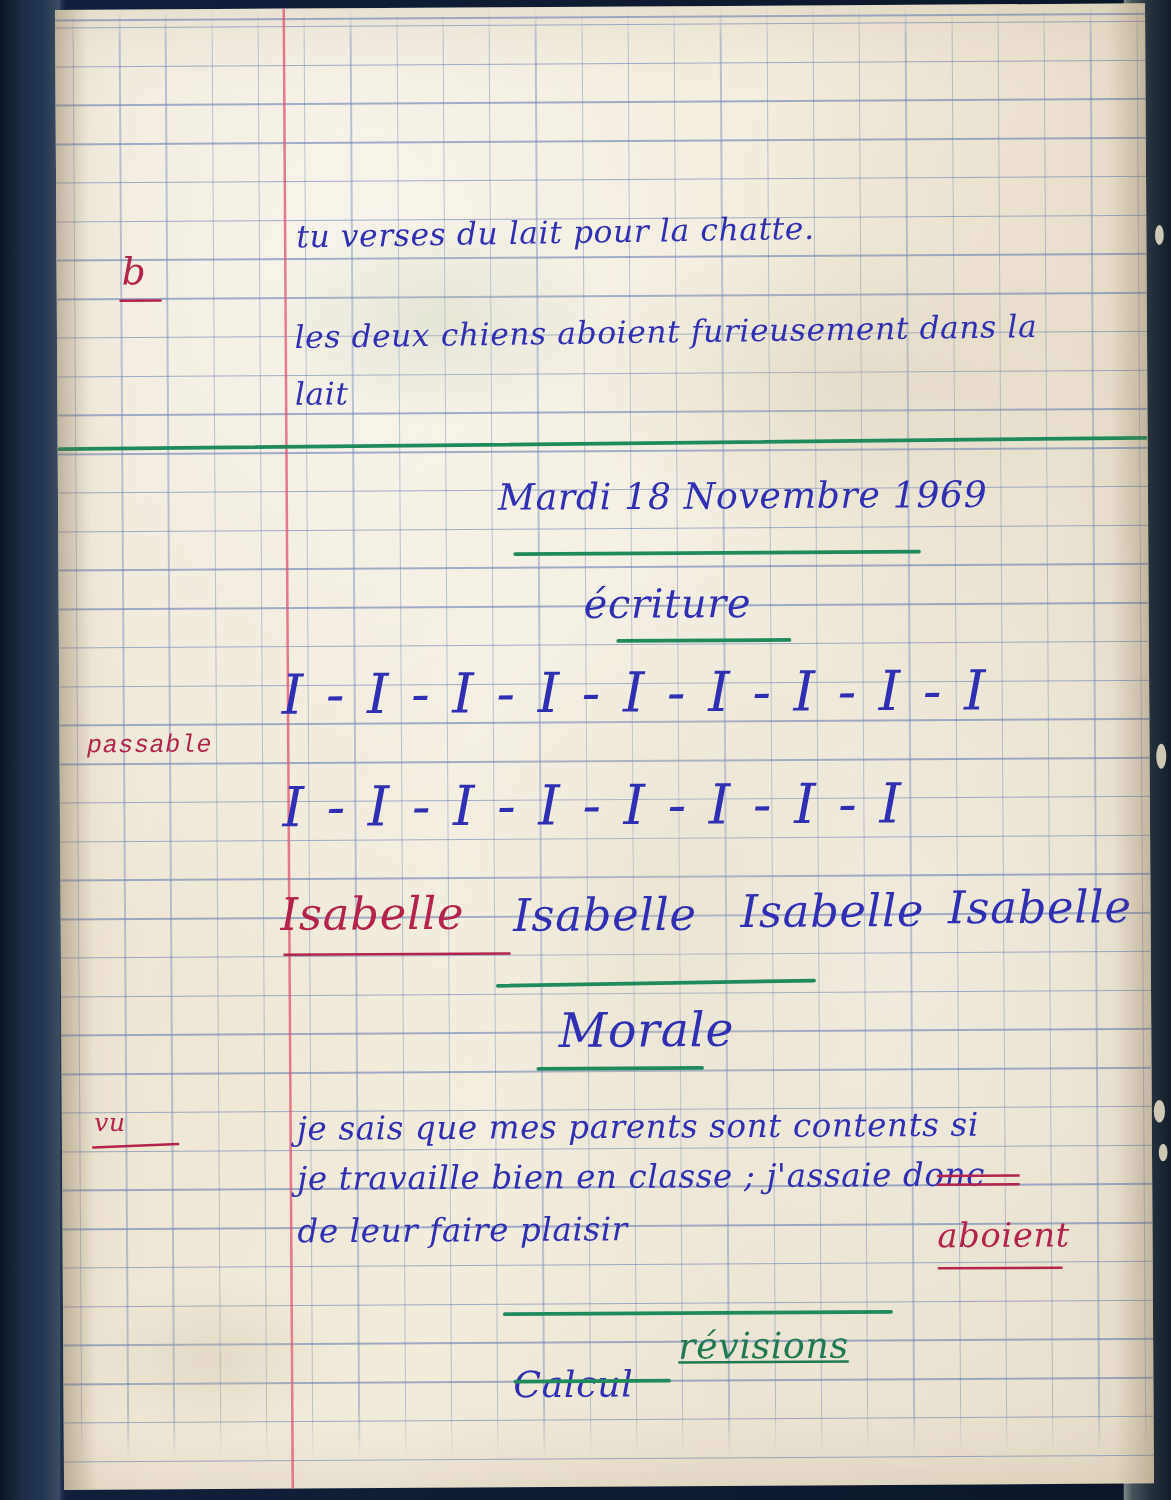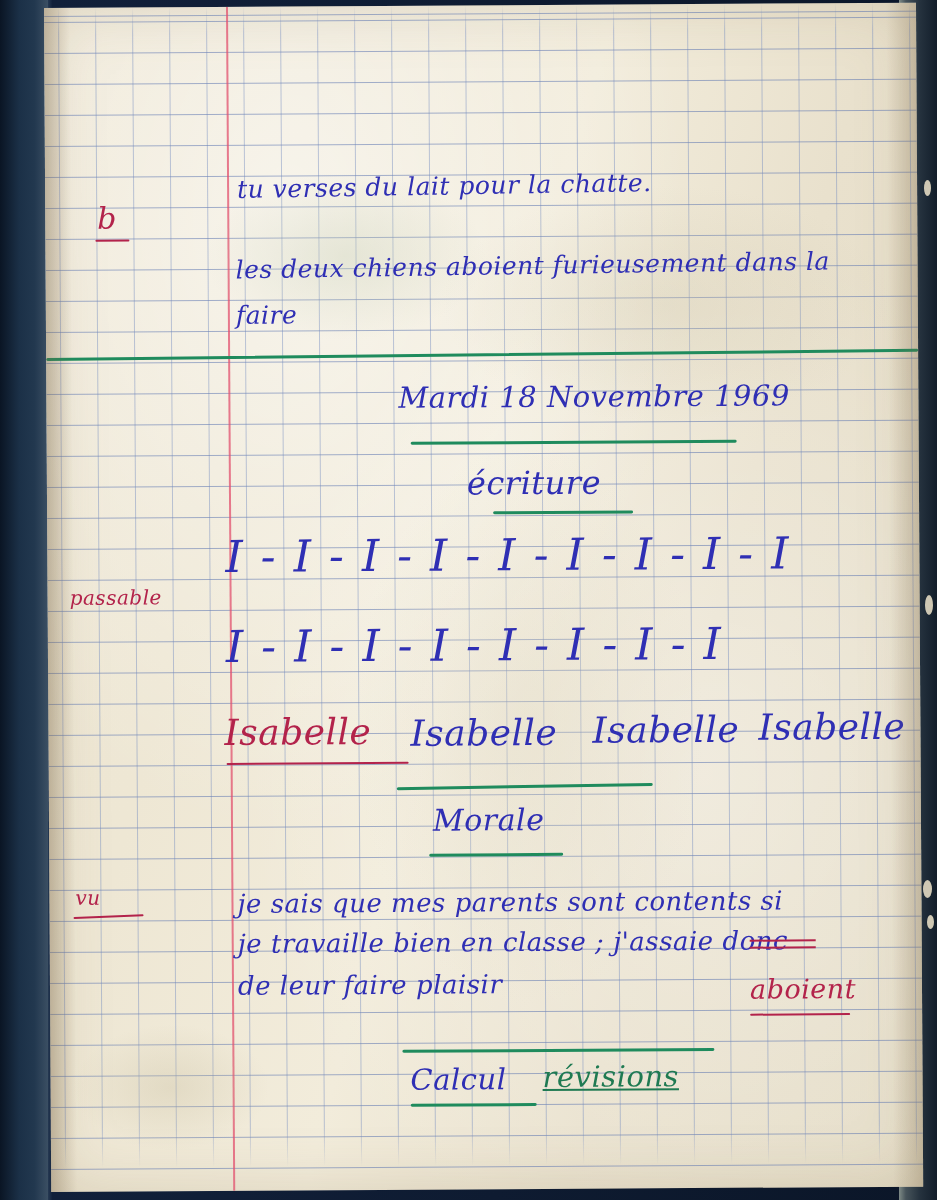--- a/index.html
+++ b/index.html
@@ -173,30 +173,30 @@
   <div id="page">
 
     <div id="h-lines"></div>
     <div id="v-lines"></div>
     <div id="margin-rule"></div>
     <div id="paper-stains"></div>
 
     <div class="hw red small" style="left:52px; top:196px; font-size:30px;">b</div>
     <div class="rule red" style="left:50px; top:232px; width:34px;"></div>
 
-    <div class="hw red small" style="left:22px; top:580px;">passable</div>
+    <div class="hw red small" style="left:22px; top:580px;font-family:Liberation Mono, monospace;">passable</div>
 
     <div class="hw red small" style="left:26px; top:880px;">vu</div>
     <div class="rule red" style="left:24px; top:908px; width:70px; transform:rotate(-2deg);"></div>
 
     <div class="hw blue sentence" style="left:192px; top:168px; transform:rotate(-0.6deg);">tu verses du lait pour la chatte.</div>
 
     <div class="hw blue sentence" style="left:190px; top:248px; transform:rotate(-0.5deg);">les deux chiens aboient furieusement dans la</div>
 
-    <div class="hw blue sentence" style="left:190px; top:296px;">faire</div>
+    <div class="hw blue sentence" style="left:190px; top:296px;">lait</div>
 
     <div class="rule green" style="left:0px; top:348px; width:872px; transform:rotate(-0.25deg);"></div>
 
     <div class="hw blue sentence" style="left:352px; top:378px; font-size:29px;">Mardi 18 Novembre 1969</div>
     <div class="rule green" style="left:364px; top:436px; width:326px;"></div>
 
     <div class="hw blue" style="left:420px; top:462px; font-size:32px;">écriture</div>
     <div class="rule green" style="left:446px; top:506px; width:140px;"></div>
 
     <div class="hw blue big-letter letter-row" style="left:178px; top:528px;">I - I - I - I - I - I - I - I - I</div>
@@ -204,34 +204,34 @@
     <div class="hw blue big-letter letter-row" style="left:178px; top:618px;">I - I - I - I - I - I - I - I</div>
 
     <div class="hw red" style="left:176px; top:708px; font-size:36px;">Isabelle</div>
     <div class="rule red" style="left:178px; top:756px; width:182px;"></div>
 
     <div class="hw blue" style="left:362px; top:710px; font-size:36px;">Isabelle</div>
     <div class="hw blue" style="left:544px; top:708px; font-size:36px;">Isabelle</div>
     <div class="hw blue" style="left:710px; top:706px; font-size:36px;">Isabelle</div>
 
     <div class="rule green" style="left:348px; top:780px; width:256px; transform:rotate(-0.6deg);"></div>
-    <div class="hw blue" style="left:384px; top:800px; font-size:30px;">Morale</div>
+    <div class="hw blue" style="left:398px; top:800px; font-size:38px;">Morale</div>
     <div class="rule green" style="left:380px; top:848px; width:134px;"></div>
 
     <div class="hw blue sentence" style="left:188px; top:884px; font-size:26px;">je sais que mes parents sont contents si</div>
     <div class="hw blue sentence" style="left:188px; top:924px; font-size:26px;">je travaille bien en classe ; j'assaie donc</div>
     <div class="hw blue sentence" style="left:188px; top:966px; font-size:26px;">de leur faire plaisir</div>
 
     <div class="strike-dbl" style="left:700px; top:936px; width:66px;"></div>
     <div class="strike-dbl" style="left:700px; top:943px; width:66px;"></div>
 
     <div class="hw red" style="left:700px; top:972px; font-size:27px;">aboient</div>
     <div class="rule red" style="left:700px; top:1010px; width:100px;"></div>
 
     <div class="rule green" style="left:352px; top:1044px; width:312px;"></div>
-    <div class="hw blue" style="left:360px; top:1060px; font-size:29px;">Calcul</div>
+    <div class="hw blue" style="left:360px; top:1088px; font-size:29px;">Calcul</div>
     <div class="hw green" style="left:492px; top:1058px; font-size:29px;text-decoration:underline;">révisions</div>
     <div class="rule green" style="left:360px; top:1098px; width:126px;"></div>
 
     <div id="gutter-shade"></div>
     <div id="edge-shade-right"></div>
   </div>
 </div>
 
 </body></html>

